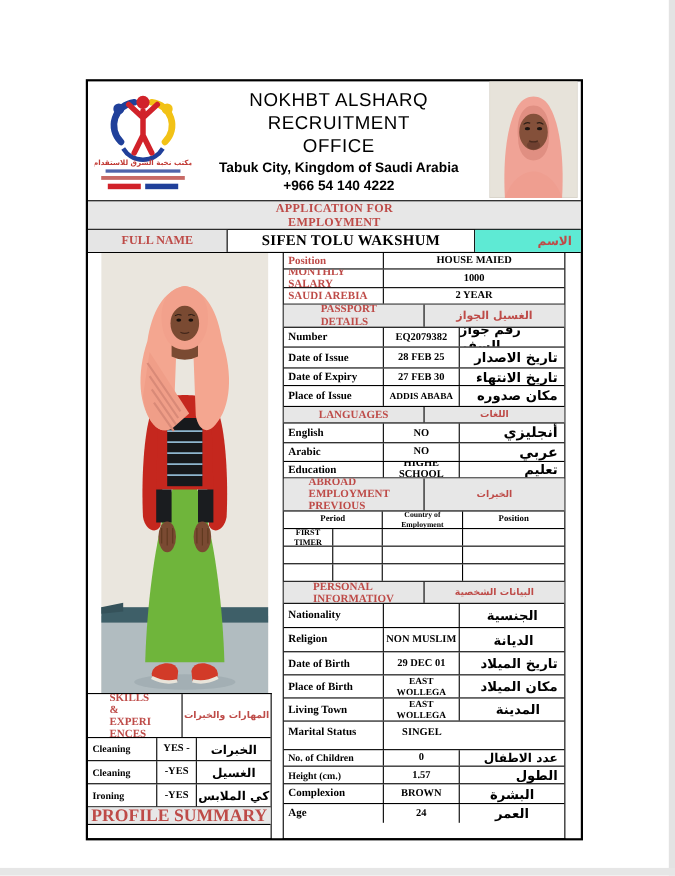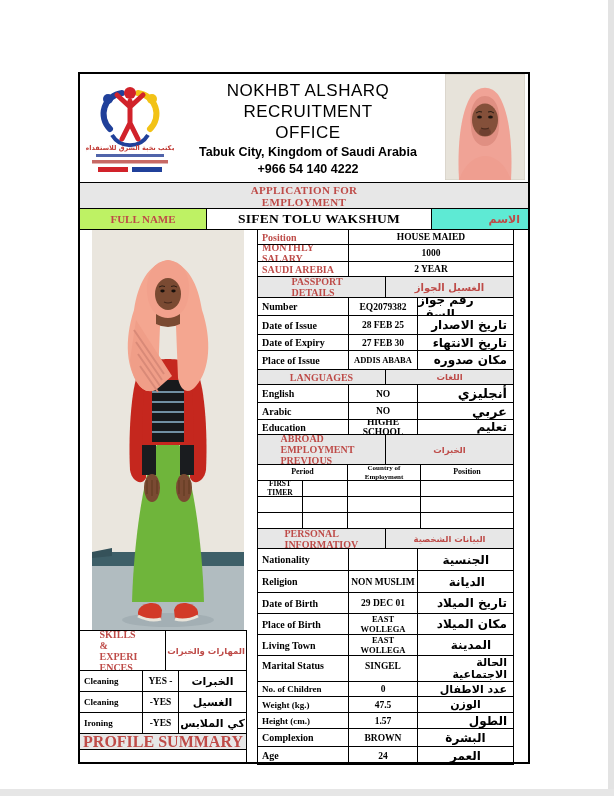--- a/index.html
+++ b/index.html
@@ -22,21 +22,21 @@
   .hd-title{font-size:17px;font-weight:normal;line-height:21px;letter-spacing:.5px;}
   .hd-sub{font-size:12.5px;font-weight:bold;line-height:15px;margin-top:2px;}
   .logo{position:absolute;left:6px;top:3px;width:88px;height:102px;}
   .headshot{position:absolute;right:3px;top:0px;width:80px;height:106px;}
 
   
   .banner{height:26px;flex:none;background:#e7e7e7;border-bottom:1.5px solid #000;box-sizing:border-box;
     display:flex;flex-direction:column;align-items:center;justify-content:center;
     color:#bе4b48;color:#be4b48;font-weight:bold;font-size:11px;line-height:12px;letter-spacing:.3px;}
   .fullname{height:21px;flex:none;display:flex;border-bottom:1.5px solid #000;box-sizing:border-box;}
-  .fn-label{width:127px;flex:none;background:#bef264;border-right:1.5px solid #000;box-sizing:border-box;
+  .fn-label{width:127px;flex:none;background:#e5e5e5;border-right:1.5px solid #000;box-sizing:border-box;
     color:#be4b48;font-weight:bold;font-size:11px;display:flex;align-items:center;justify-content:center;}
   .fn-value{width:225px;flex:none;border-right:1.5px solid #000;box-sizing:border-box;
     font-weight:bold;font-size:13.5px;display:flex;align-items:center;justify-content:center;letter-spacing:.3px;}
   .fn-ar{flex:1;background:#5eead4;color:#be4b48;font-size:11px;font-weight:bold;
     display:flex;align-items:center;justify-content:flex-end;padding-right:8px;box-sizing:border-box;
     font-family:"DejaVu Sans",sans-serif;}
 
   
   .bod{flex:1;display:flex;}
   .leftcol{width:167px;flex:none;display:flex;flex-direction:column;position:relative;}
@@ -325,34 +325,28 @@
         <div class="c arb flex1">مكان الميلاد</div>
       </div>
       <div class="r" style="height:21px">
         <div class="c lab w-lab">Living Town</div>
         <div class="c val w-val" style="font-size:8.5px">EAST WOLLEGA</div>
         <div class="c arb flex1" style="padding-right:22px">المدينة</div>
       </div>
       <div class="r" style="height:26px">
         <div class="c lab w-lab" style="align-items:flex-start;padding-top:4px">Marital Status</div>
         <div class="c val w-val" style="align-items:flex-start;padding-top:5px">SINGEL</div>
-        <div class="c arb flex1" style="font-size:11px;text-align:right;line-height:12px">الحالة الاجتماعية</div>
       </div>
 
       <div class="r" style="height:15px">
         <div class="c lab w-lab" style="font-size:9px">No. of Children</div>
         <div class="c val w-val">0</div>
         <div class="c arb flex1" style="font-size:11px">عدد الاطفال</div>
       </div>
       <div class="r" style="height:16px">
-        <div class="c lab w-lab" style="font-size:9px">Weight (kg.)</div>
-        <div class="c val w-val">47.5</div>
-        <div class="c arb ctr flex1" style="font-size:11px">الوزن</div>
-      </div>
-      <div class="r" style="height:16px">
         <div class="c lab w-lab" style="font-size:9px">Height (cm.)</div>
         <div class="c val w-val">1.57</div>
         <div class="c arb flex1" style="font-size:12px">الطول</div>
       </div>
       <div class="r" style="height:18px">
         <div class="c lab w-lab">Complexion</div>
         <div class="c val w-val">BROWN</div>
         <div class="c arb ctr flex1" style="font-size:12px">البشرة</div>
       </div>
       <div class="r" style="height:17px">

